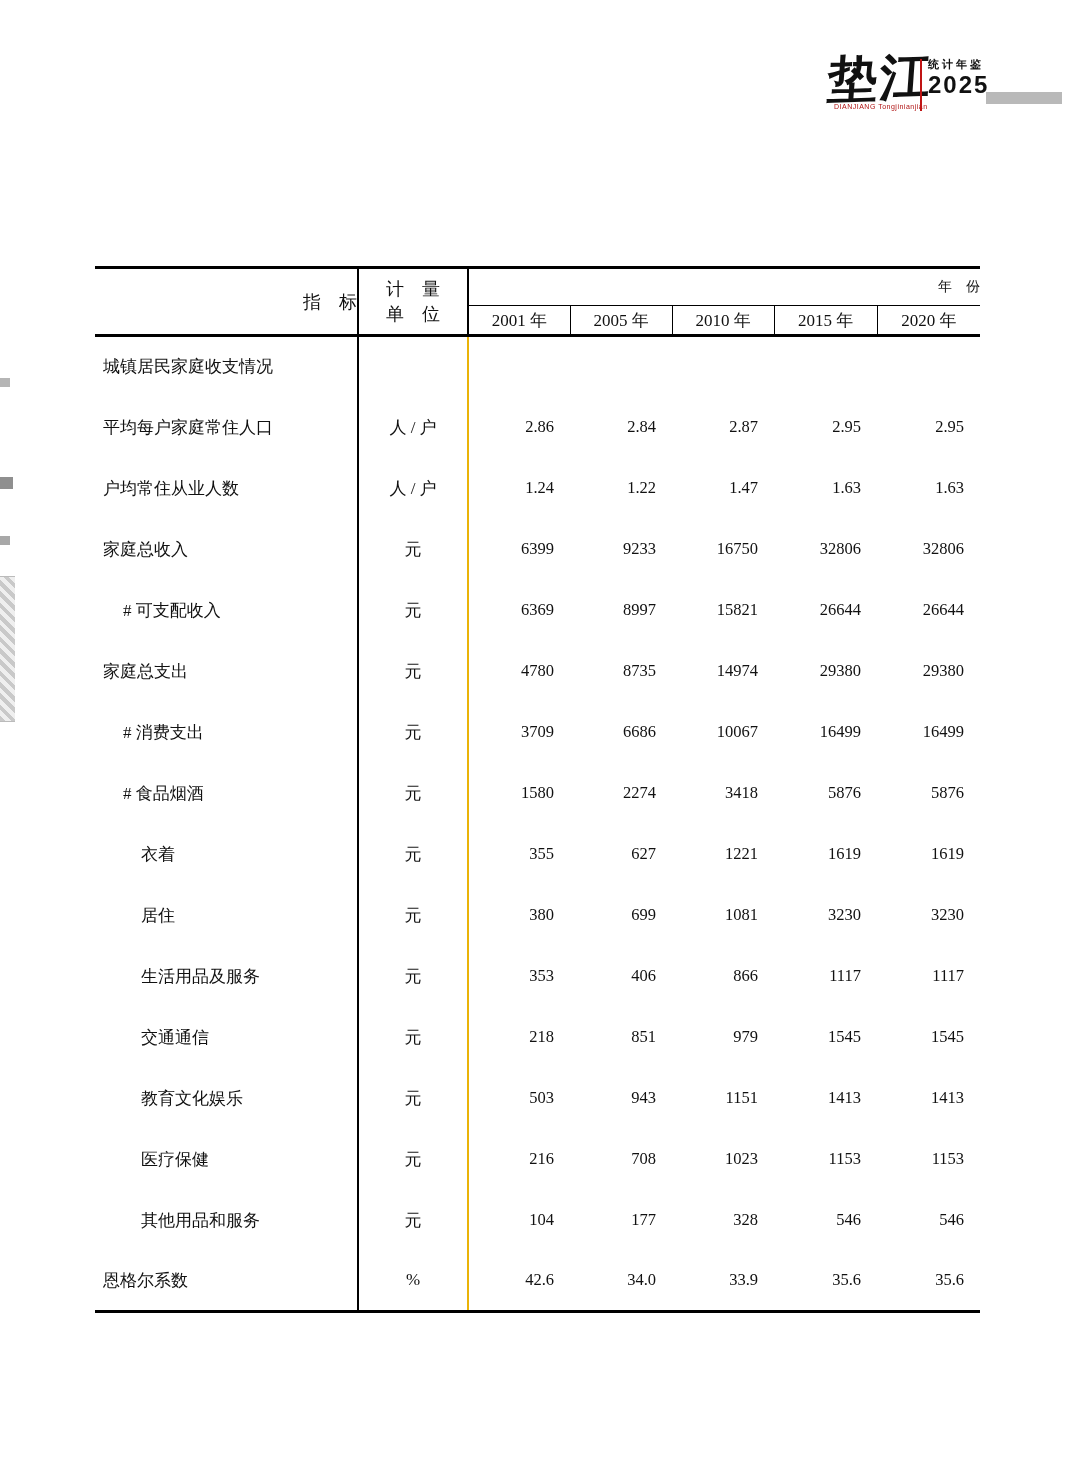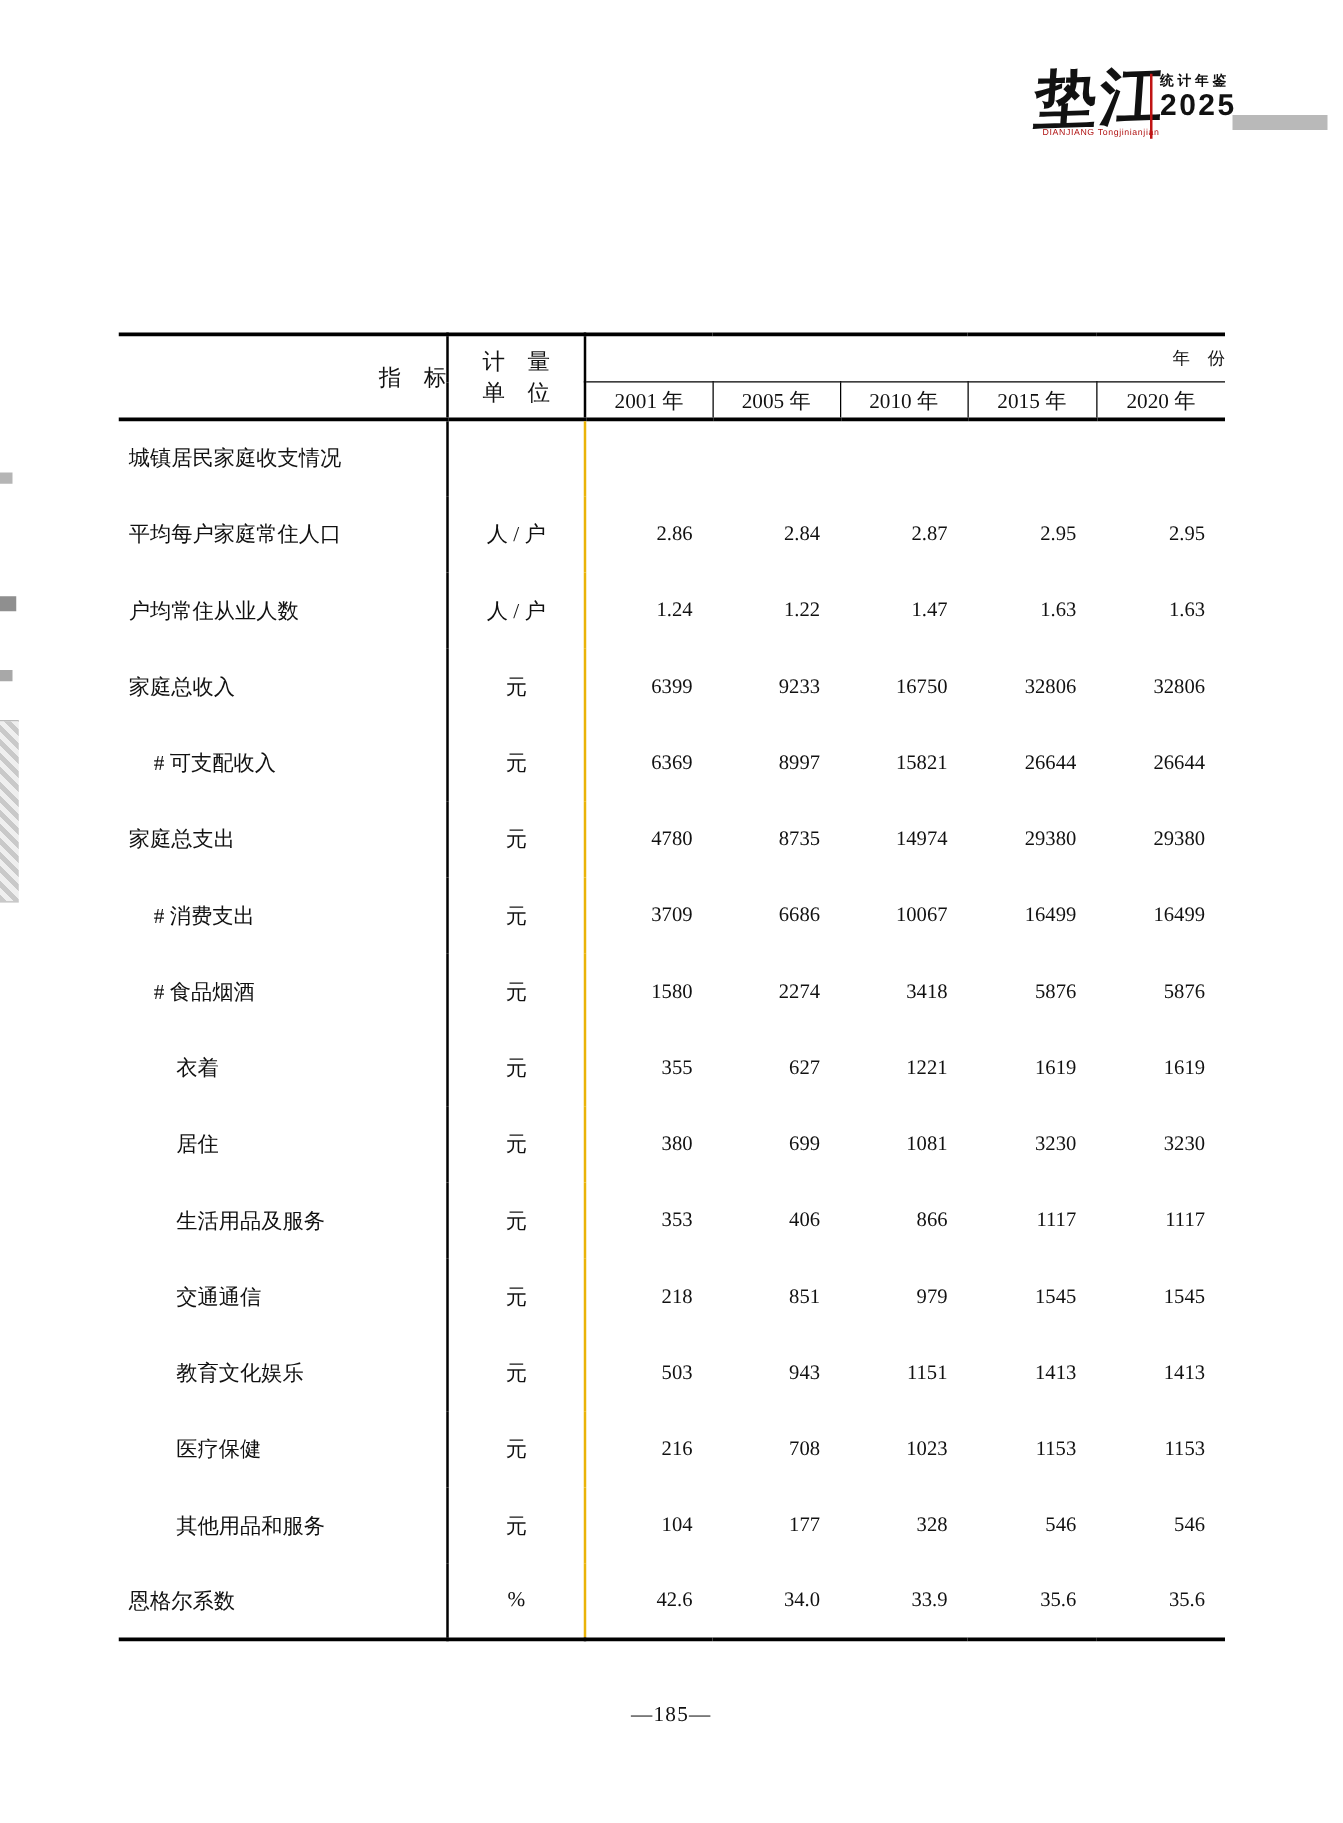--- a/index.html
+++ b/index.html
@@ -268,15 +268,14 @@
           <td class="c-unit">%</td>
           <td class="c-val">42.6</td>
           <td class="c-val">34.0</td>
           <td class="c-val">33.9</td>
           <td class="c-val">35.6</td>
           <td class="c-val">35.6</td>
         </tr>
       </tbody>
   </table>
 
-  <div class="footer">—185—</div>
 
 </div>
 
 </body></html>

